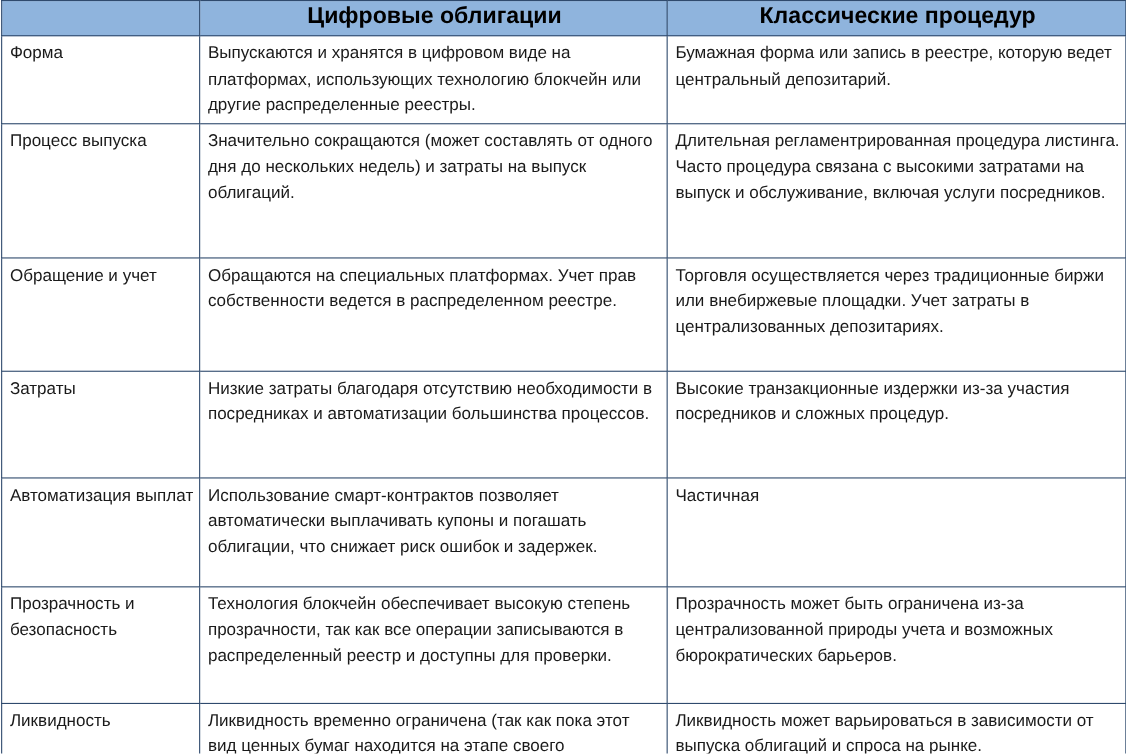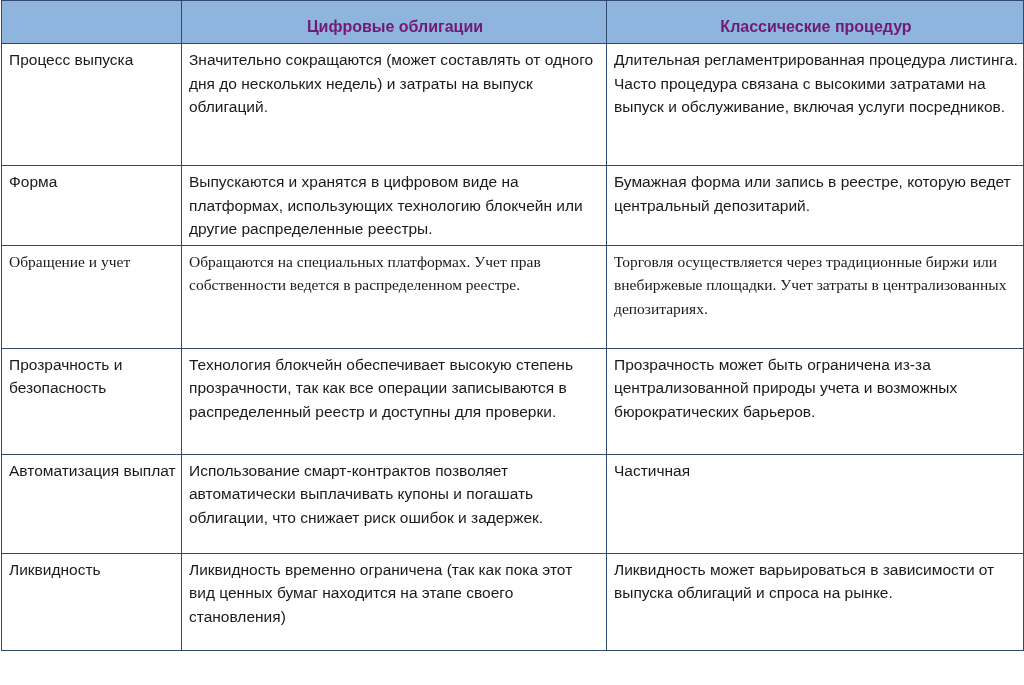--- a/index.html
+++ b/index.html
@@ -41,44 +41,44 @@
     padding: 4px 5px 4px 7px;
     background: #ffffff;
     text-align: left;
     font-weight: normal;
   }
 
   table.cmp thead th {
     background: #8fb4dd;
     font-weight: bold;
     text-align: center;
-    font-size: 16px;
-    padding-top: 16px;
+    font-size: 21px;
+    padding-top: 0;
     padding-bottom: 4px;
-    color: #701a75;
+    color: #000000;
     height: 22px;
     line-height: 1.3;
   }
 
   table.cmp thead th.blank-head {
     background: #8fb4dd;
   }
 
   td.feature-cell {
     white-space: pre-line;
   }
 
   td.body-cell {
     white-space: pre-line;
   }
 
   
   tr[data-row="0"] td { height: 66px; }
   tr[data-row="1"] td { height: 113px; }
-  tr[data-row="2"] td { height: 94px; font-family: Liberation Serif, serif; }
+  tr[data-row="2"] td { height: 94px; }
   tr[data-row="3"] td { height: 88px; }
   tr[data-row="4"] td { height: 90px; }
   tr[data-row="5"] td { height: 97px; }
   tr[data-row="6"] td { height: 88px; }
 </style>
 </head>
 <body>
 
 <div class="table-wrap">
   <table class="cmp">
@@ -88,44 +88,49 @@
       <col class="c-classic">
     </colgroup>
     <thead>
       <tr>
         <th class="blank-head"></th>
         <th>Цифровые облигации</th>
         <th>Классические процедур</th>
       </tr>
     </thead>
     <tbody>
+      <tr data-row="0">
+        <td class="feature-cell">Форма</td>
+        <td class="body-cell">Выпускаются и хранятся в цифровом виде на платформах, использующих технологию блокчейн или другие распределенные реестры.</td>
+        <td class="body-cell">Бумажная форма или запись в реестре, которую ведет центральный депозитарий.</td>
+      </tr>
       <tr data-row="1">
         <td class="feature-cell">Процесс выпуска</td>
         <td class="body-cell">Значительно сокращаются  (может составлять от одного дня до нескольких недель) и затраты на выпуск облигаций.</td>
         <td class="body-cell">Длительная регламентрированная процедура листинга. Часто процедура  связана с высокими затратами на выпуск и обслуживание, включая услуги посредников.</td>
-      </tr>
-      <tr data-row="0">
-        <td class="feature-cell">Форма</td>
-        <td class="body-cell">Выпускаются и хранятся в цифровом виде на платформах, использующих технологию блокчейн или другие распределенные реестры.</td>
-        <td class="body-cell">Бумажная форма или запись в реестре, которую ведет центральный депозитарий.</td>
       </tr>
       <tr data-row="2">
         <td class="feature-cell">Обращение и учет</td>
         <td class="body-cell">Обращаются на специальных платформах. Учет прав собственности ведется в распределенном реестре.</td>
         <td class="body-cell">Торговля осуществляется через традиционные биржи или внебиржевые площадки. Учет затраты в централизованных депозитариях.</td>
       </tr>
-      <tr data-row="5">
-        <td class="feature-cell">Прозрачность и безопасность</td>
-        <td class="body-cell">Технология блокчейн обеспечивает высокую степень прозрачности, так как все операции записываются в распределенный реестр и доступны для проверки.</td>
-        <td class="body-cell">Прозрачность может быть ограничена из-за централизованной природы учета и возможных бюрократических барьеров.</td>
+      <tr data-row="3">
+        <td class="feature-cell">Затраты</td>
+        <td class="body-cell">Низкие затраты благодаря отсутствию необходимости в посредниках и автоматизации большинства процессов.</td>
+        <td class="body-cell">Высокие транзакционные издержки из-за участия посредников и сложных процедур.</td>
       </tr>
       <tr data-row="4">
         <td class="feature-cell">Автоматизация выплат</td>
         <td class="body-cell">Использование смарт-контрактов позволяет автоматически выплачивать купоны и погашать облигации, что снижает риск ошибок и задержек.</td>
         <td class="body-cell">Частичная</td>
+      </tr>
+      <tr data-row="5">
+        <td class="feature-cell">Прозрачность и безопасность</td>
+        <td class="body-cell">Технология блокчейн обеспечивает высокую степень прозрачности, так как все операции записываются в распределенный реестр и доступны для проверки.</td>
+        <td class="body-cell">Прозрачность может быть ограничена из-за централизованной природы учета и возможных бюрократических барьеров.</td>
       </tr>
       <tr data-row="6">
         <td class="feature-cell">Ликвидность</td>
         <td class="body-cell">Ликвидность временно ограничена (так как пока этот вид ценных бумаг находится на этапе своего становления)</td>
         <td class="body-cell">Ликвидность может варьироваться в зависимости от выпуска облигаций и спроса на рынке.</td>
       </tr>
     </tbody>
   </table>
 </div>
 

